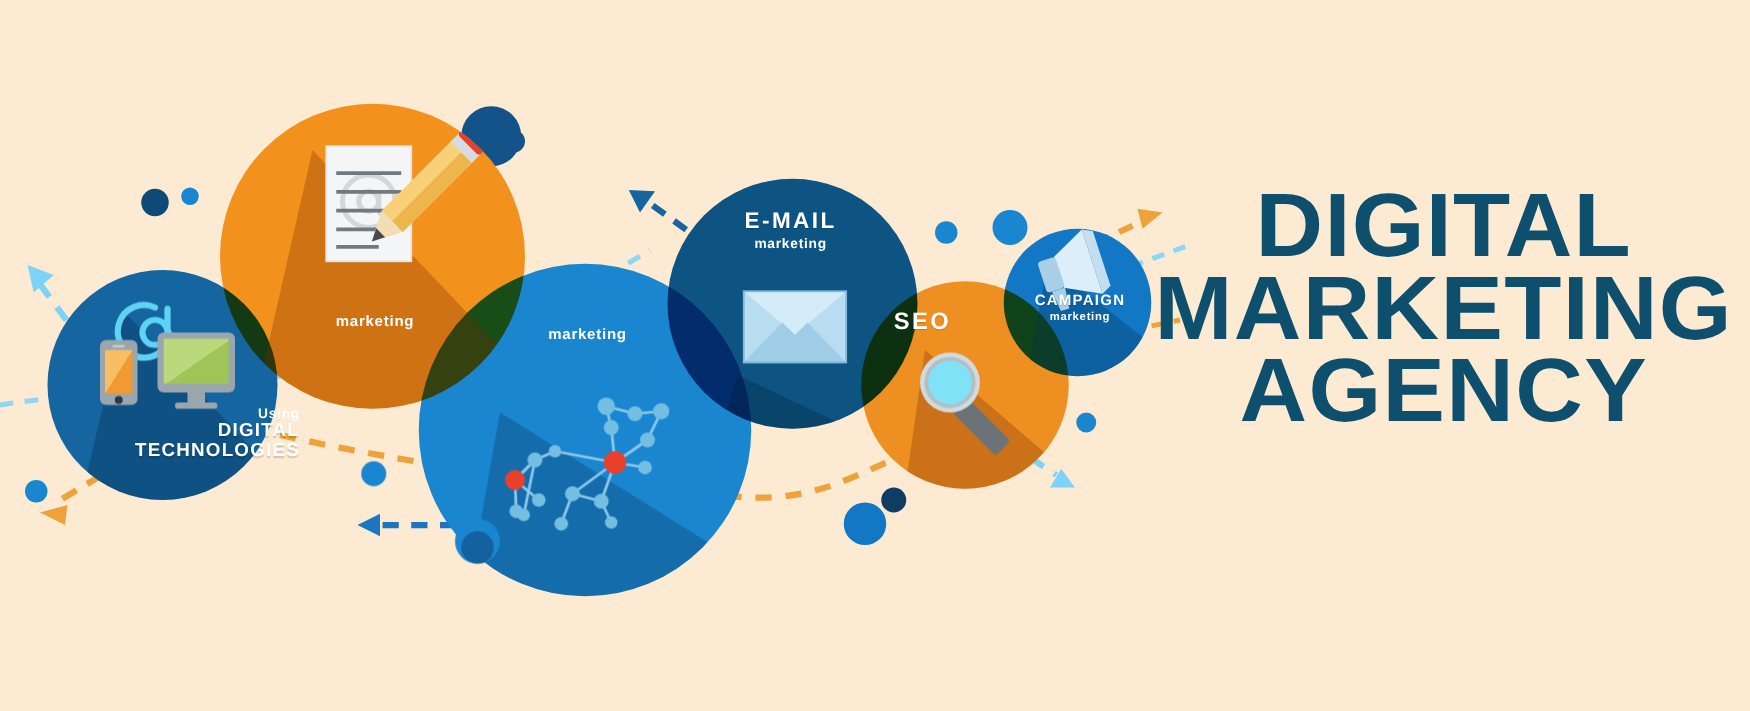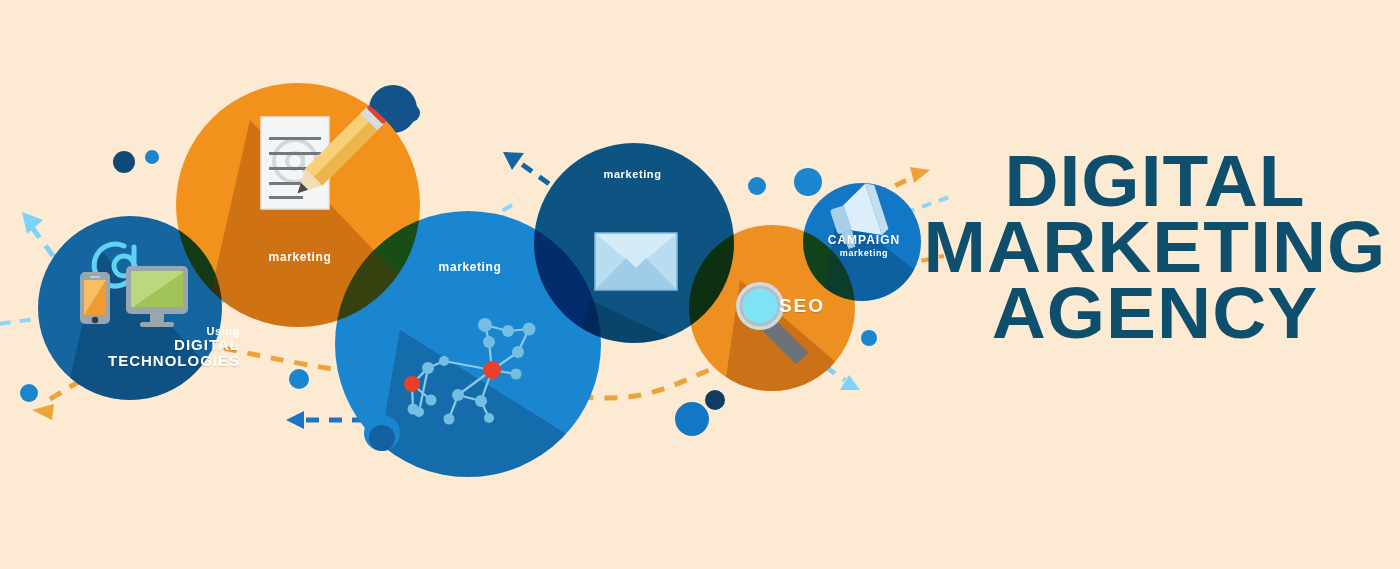--- a/index.html
+++ b/index.html
@@ -60,21 +60,21 @@
   }
   .lbl-content { left: 205px; top: 248px; width: 190px; }
   .lbl-content .bub-main { font-size: 21px; }
   .lbl-content .bub-sub { font-size: 12px; margin-top: 2px; }
   .lbl-social { left: 370px; top: 258px; width: 200px; }
   .lbl-social .bub-main { font-size: 21px; }
   .lbl-social .bub-sub { font-size: 12px; margin-top: 2px; }
   .lbl-email { left: 555px; top: 166px; width: 155px; }
   .lbl-email .bub-main { font-size: 18px; }
   .lbl-email .bub-sub { font-size: 11px; margin-top: 2px; }
-  .lbl-seo { left: 750px; top: 247px; width: 104px; margin-top: 48px; }
+  .lbl-seo { left: 686px; top: 247px; width: 104px; }
   .lbl-seo .bub-main { font-size: 19px; }
   .lbl-campaign { left: 808px; top: 233px; width: 112px; }
   .lbl-campaign .bub-main { font-size: 12px; letter-spacing: 1px; }
   .lbl-campaign .bub-sub { font-size: 9px; margin-top: 1px; }
   .lbl-digital { left: 60px; top: 325px; width: 180px; text-align: right; }
   .lbl-digital .bub-sub { font-size: 11px; }
   .lbl-digital .bub-main { font-size: 15px; line-height: 1.08; letter-spacing: 1px; }
 </style>
 </head>
 <body>
@@ -364,20 +364,21 @@
 
   <div class="bubble-label lbl-content">
     <div class="bub-sub">marketing</div>
   </div>
 
   <div class="bubble-label lbl-social">
     <div class="bub-sub">marketing</div>
   </div>
 
   <div class="bubble-label lbl-email">
+    <div class="bub-main">E-MAIL</div>
     <div class="bub-sub">marketing</div>
   </div>
 
   <div class="bubble-label lbl-seo">
     <div class="bub-main">SEO</div>
   </div>
 
   <div class="bubble-label lbl-campaign">
     <div class="bub-main">CAMPAIGN</div>
     <div class="bub-sub">marketing</div>

